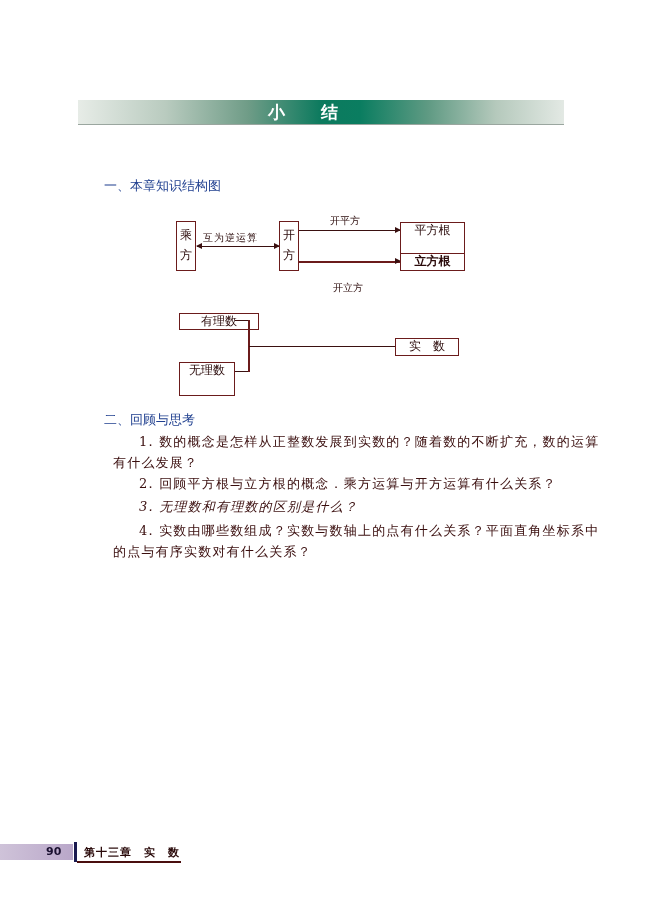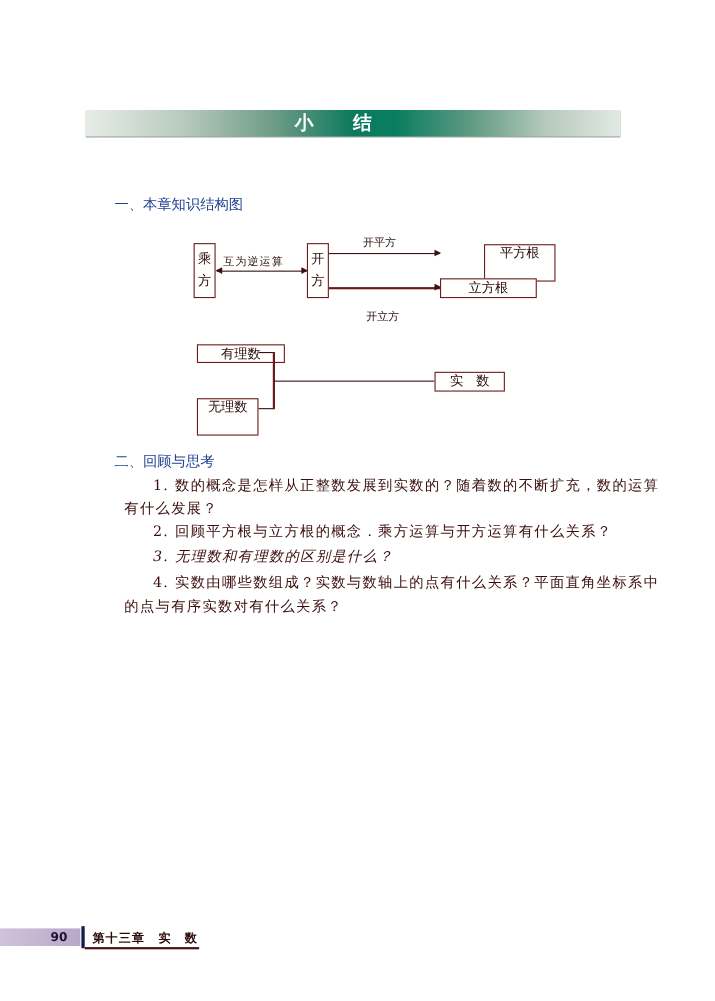--- a/index.html
+++ b/index.html
@@ -72,25 +72,25 @@
   <div class="lbl" style="left:203px; top:231px; letter-spacing:1px;">互为逆运算</div>
   <div class="line arrow-l arrow-r" style="left:197px; top:246px; width:82px; height:1.3px;"></div>
 
   <div class="box vbox" style="left:279px; top:221px;">
     <div>开</div>
     <div>方</div>
   </div>
 
   <div class="lbl" style="left:330px; top:214px;">开平方</div>
   <div class="line arrow-r" style="left:299px; top:230px; width:101px; height:1.3px;"></div>
-  <div class="box" style="left:400px; top:222px; width:65px; height:34px; line-height:15px;margin-left:40px;">平方根</div>
+  <div class="box" style="left:400px; top:222px; width:65px; height:34px; line-height:15px;">平方根</div>
 
   <div class="lbl" style="left:333px; top:245px;margin-top:36px;">开立方</div>
   <div class="line arrow-r" style="left:299px; top:261px; width:101px; height:1.5px; background:#6b1b1b;"></div>
-  <div class="box" style="left:400px; top:253px; width:88px; height:18px; line-height:15px;">立方根</div>
+  <div class="box" style="left:400px; top:253px; width:65px; height:18px; line-height:15px;font-weight:bold;">立方根</div>
 </div>
 
 <div>
   <div class="box" style="left:179px; top:313px; width:80px; height:17px; line-height:14px;">有理数</div>
   <div class="box" style="left:179px; top:362px; width:56px; height:34px; line-height:14px;">无理数</div>
   <div class="line" style="left:235px; top:320px; width:14px; height:1.3px;"></div>
   <div class="line" style="left:235px; top:371px; width:14px; height:1.3px;"></div>
   <div class="line" style="left:248px; top:320px; width:1.5px; height:52px; background:#6b1b1b;"></div>
   <div class="line" style="left:249px; top:346px; width:146px; height:1.3px;"></div>
   <div class="box" style="left:395px; top:338px; width:64px; height:18px; line-height:15px;">实　数</div>

